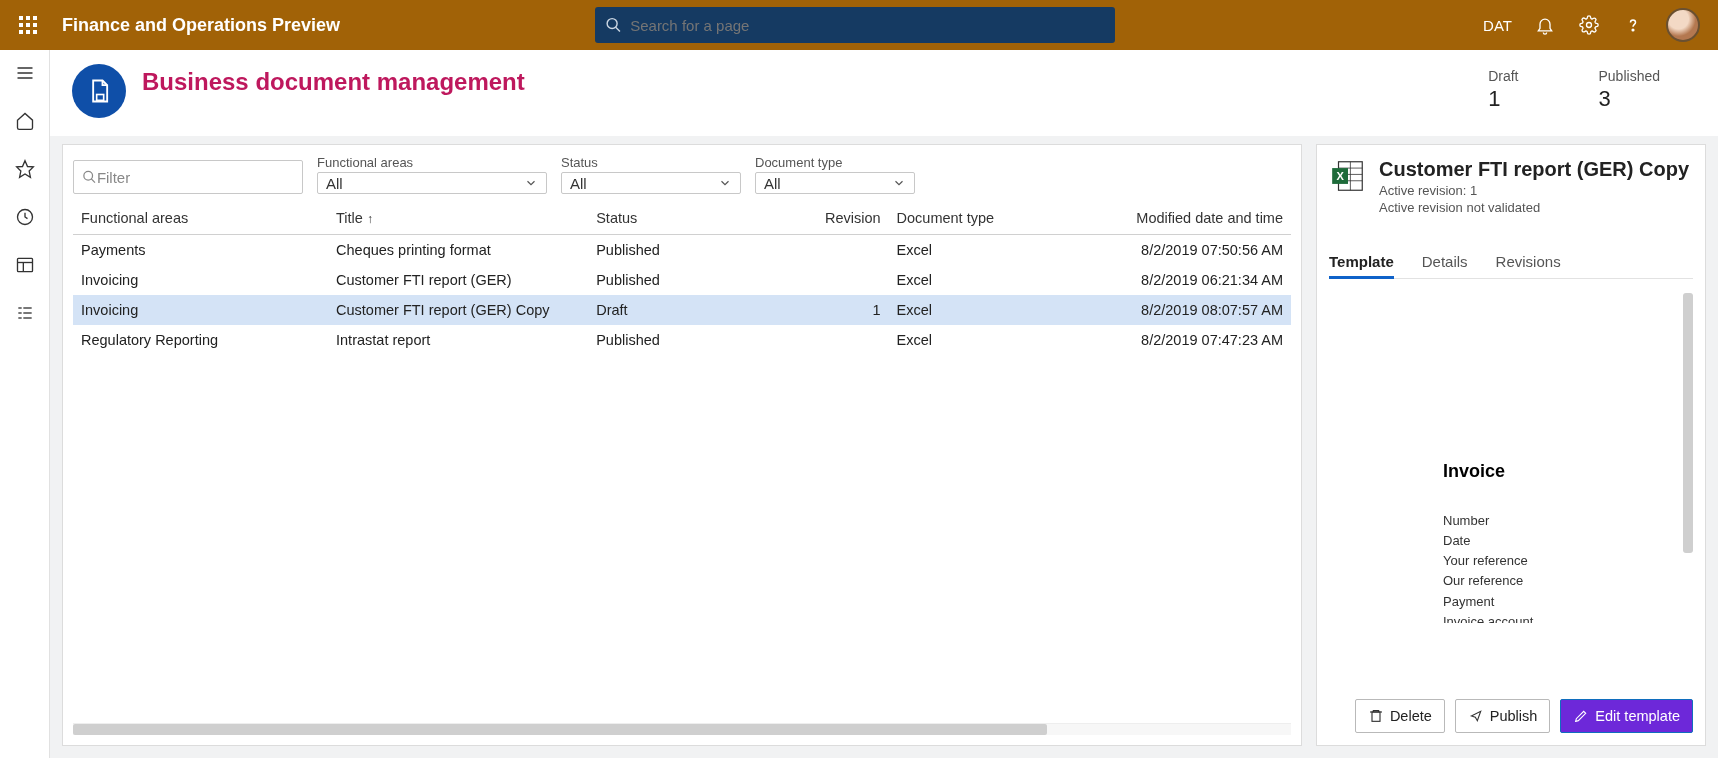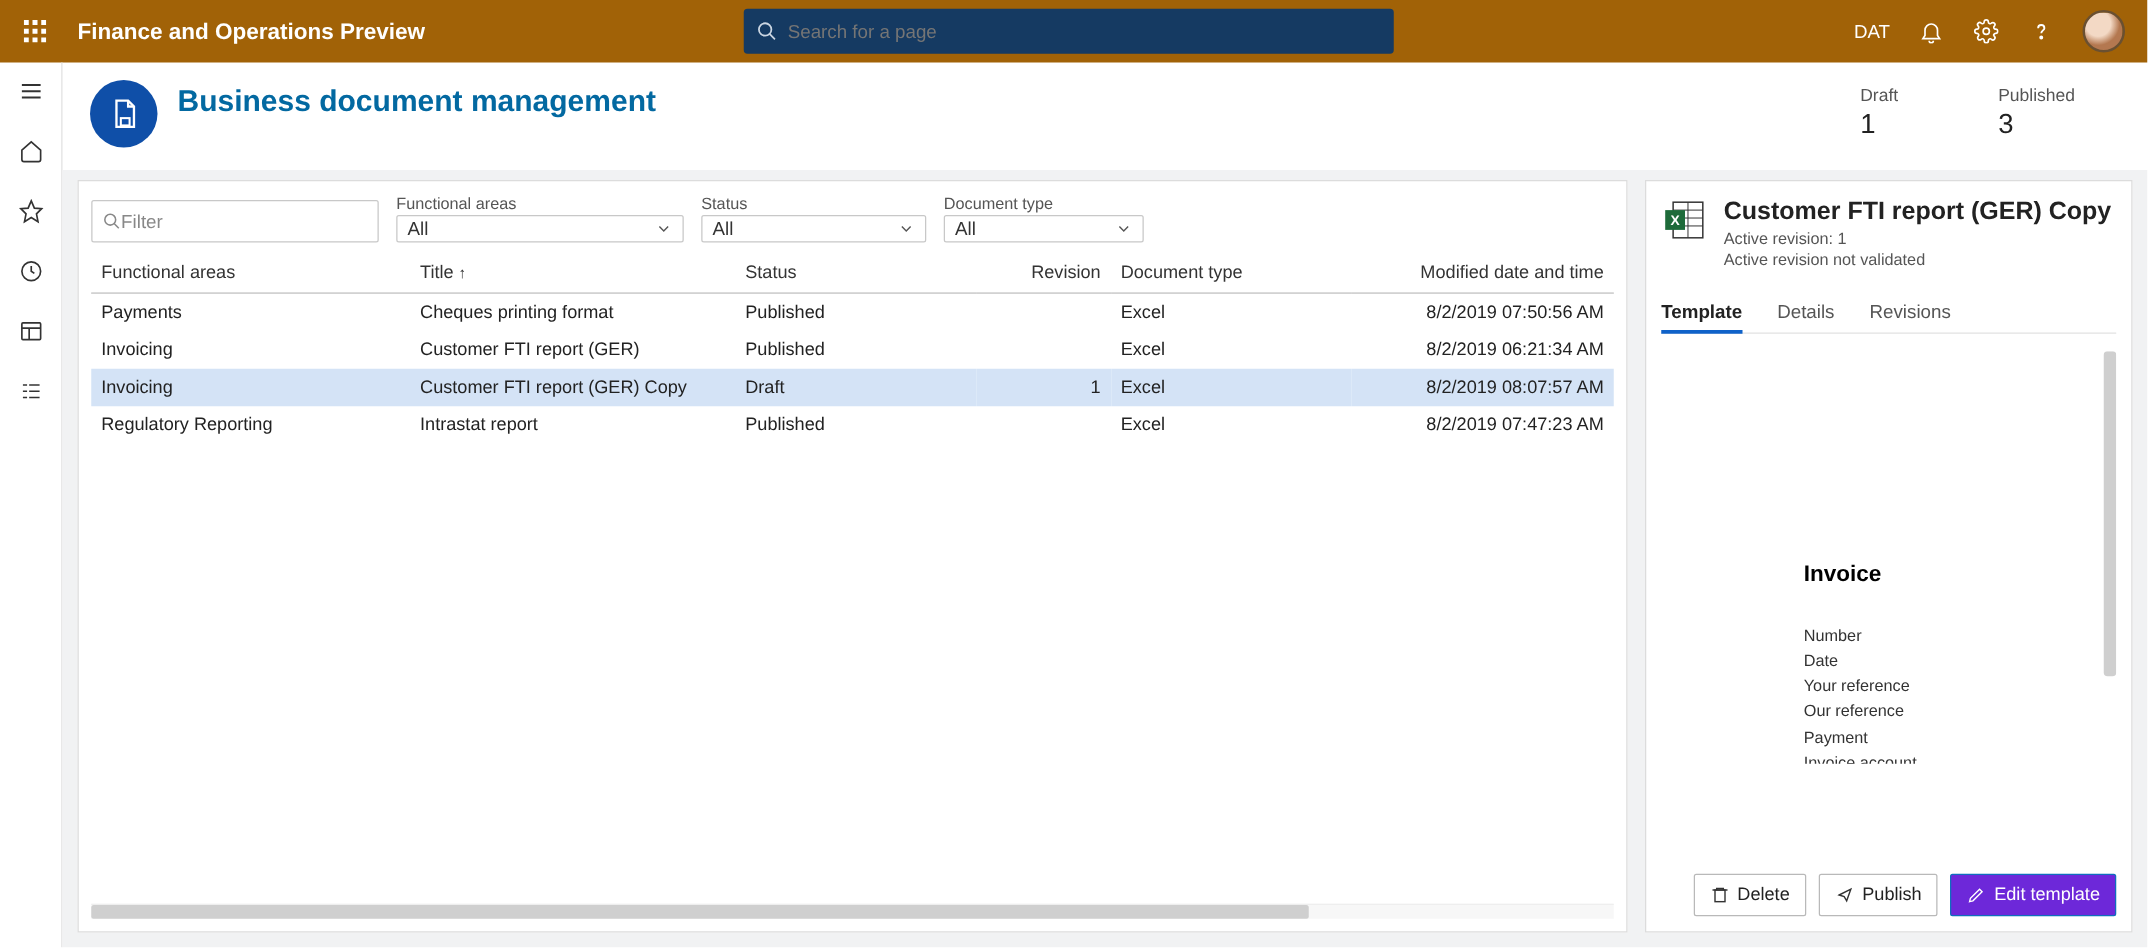--- a/index.html
+++ b/index.html
@@ -16,21 +16,21 @@
 .top-right{display:flex;align-items:center;gap:22px;margin-right:6px}
 .top-right .txt{font-size:15px}
 .top-icon{width:22px;height:22px;display:flex;align-items:center;justify-content:center;cursor:pointer}
 .avatar{width:34px;height:34px;border-radius:50%;background:radial-gradient(circle at 35% 30%,#f3d9c5 0 35%,#b47850 60%);border:2px solid #6a5031}
 .body{flex:1;display:flex;min-height:0}
 .navrail{width:50px;border-right:1px solid #e1e1e1;display:flex;flex-direction:column;align-items:center;padding-top:12px;gap:26px}
 .navrail .ri{width:22px;height:22px;color:#555;cursor:pointer;display:flex;align-items:center;justify-content:center}
 .content{flex:1;display:flex;flex-direction:column;min-width:0}
 .page-head{display:flex;align-items:flex-start;padding:14px 22px 18px 22px}
 .page-icon{width:54px;height:54px;border-radius:50%;background:#0f4fa8;display:flex;align-items:center;justify-content:center}
-.page-title{font-size:24px;font-weight:600;margin-left:16px;margin-top:4px;color:#0369a1}
+.page-title{font-size:24px;font-weight:600;margin-left:16px;margin-top:4px;color:#be185d}
 .head-spacer{flex:1}
 .stats{display:flex;gap:80px;margin-right:36px;margin-top:4px}
 .stat-label{font-size:14px;color:#555}
 .stat-val{font-size:22px;font-weight:400;color:#222;margin-top:2px}
 .workspace{flex:1;background:#f1f2f3;padding:8px 12px 12px 12px;display:flex;gap:14px;min-height:0}
 .panel{background:#fff;border:1px solid #dcdcdc;display:flex;flex-direction:column;min-height:0}
 .left-panel{flex:1;padding:10px 0 10px 0;min-width:0}
 .filters{display:flex;align-items:flex-end;gap:14px;padding:0 10px 8px 10px}
 .filter-input{display:flex;align-items:center;border:1px solid #c8c8c8;border-radius:2px;height:34px;padding:0 8px;width:230px;color:#777}
 .filter-input input{border:none;outline:none;font-size:15px;width:100%;color:#333}
@@ -48,21 +48,21 @@
 tbody tr.selected{background:#d4e3f6}
 tbody td.right{text-align:right}
 .sort-arrow{font-size:12px;margin-left:4px}
 .hscroll{height:12px;background:#f7f7f7;border-top:1px solid #eee;margin:6px 10px 0 10px;position:relative}
 .hscroll .thumb{position:absolute;left:0;top:0;height:100%;width:80%;background:#cfcfcf;border-radius:2px}
 .right-panel{width:390px;padding:12px 12px 12px 12px}
 .rp-head{display:flex;align-items:flex-start;gap:12px}
 .excel-ic{width:38px;height:38px;flex-shrink:0}
 .rp-title{font-size:20px;font-weight:600;color:#222;line-height:1.2}
 .rp-sub{font-size:13px;color:#555;margin-top:2px}
-.tabs{display:flex;gap:28px;margin-top:20px;border-bottom:1px solid #e2e2e2}
+.tabs{display:flex;gap:28px;margin-top:32px;border-bottom:1px solid #e2e2e2}
 .tab{font-size:15px;color:#555;padding:6px 0;cursor:pointer}
 .tab.active{color:#222;font-weight:600;border-bottom:3px solid #0f62c9;margin-bottom:-1px}
 .preview-area{flex:1;border:none;margin-top:14px;overflow:hidden;position:relative}
 .preview-scroll{position:absolute;right:0;top:0;width:10px;height:260px;background:#cfcfcf;border-radius:3px}
 .preview-body{height:330px;overflow:hidden;position:relative;padding:4px}
 .tbl-box{position:absolute;right:8px;top:0;width:145px;border:1.5px solid #2e7d32}
 .tbl-box .row{font-size:12px;color:#0a59c0;padding:2px 5px;font-weight:600}
 .inv-title{position:absolute;left:114px;top:168px;font-size:18px;font-weight:700}
 .inv-fields{position:absolute;left:114px;top:218px;font-size:13px;color:#333;line-height:1.55}
 .actions{display:flex;gap:10px;justify-content:flex-end;margin-top:8px}

